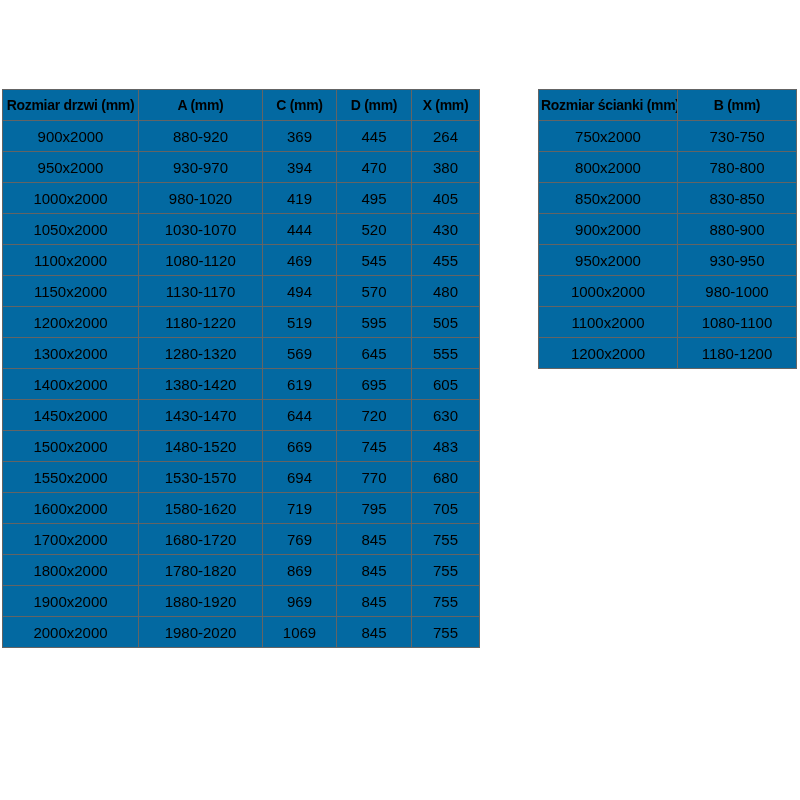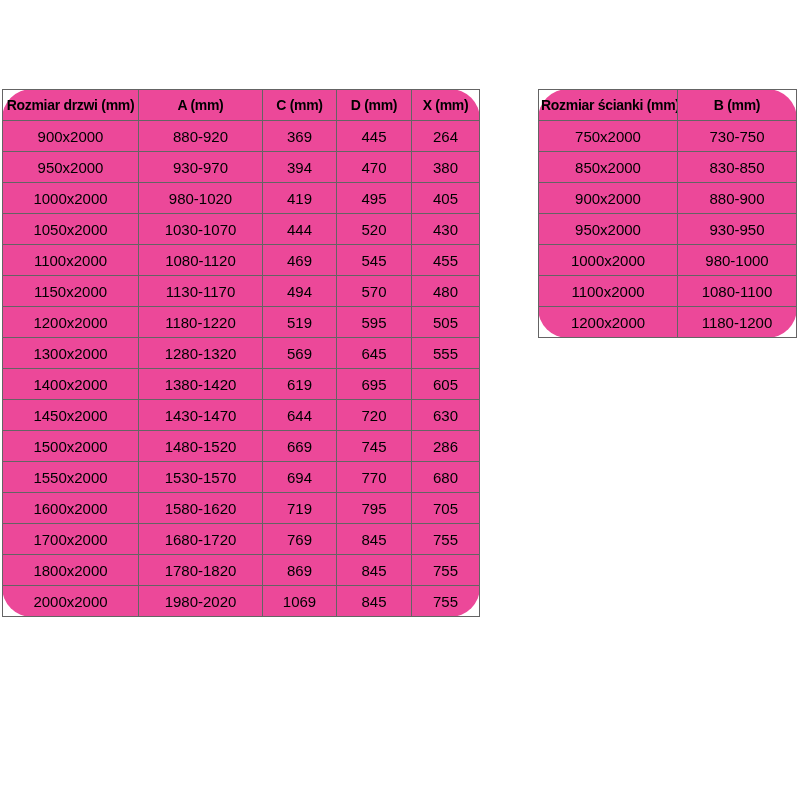--- a/index.html
+++ b/index.html
@@ -15,22 +15,21 @@
     position: relative;
     width: 800px;
     height: 800px;
     background: #ffffff;
     overflow: hidden;
   }
   table.spec {
     position: absolute;
     border-collapse: collapse;
     table-layout: fixed;
-    background: #ec4899;
-    border-radius: 30px;
+    background: #0369a1;
   }
   table.spec th, table.spec td {
     border: 1px solid #646464;
     text-align: center;
     vertical-align: middle;
     padding: 0 2px;
     height: 30px;
     overflow: hidden;
     white-space: nowrap;
   }
@@ -136,21 +135,21 @@
           <td>1430-1470</td>
           <td>644</td>
           <td>720</td>
           <td>630</td>
         </tr>
         <tr>
           <td>1500x2000</td>
           <td>1480-1520</td>
           <td>669</td>
           <td>745</td>
-          <td>286</td>
+          <td>483</td>
         </tr>
         <tr>
           <td>1550x2000</td>
           <td>1530-1570</td>
           <td>694</td>
           <td>770</td>
           <td>680</td>
         </tr>
         <tr>
           <td>1600x2000</td>
@@ -163,20 +162,27 @@
           <td>1700x2000</td>
           <td>1680-1720</td>
           <td>769</td>
           <td>845</td>
           <td>755</td>
         </tr>
         <tr>
           <td>1800x2000</td>
           <td>1780-1820</td>
           <td>869</td>
+          <td>845</td>
+          <td>755</td>
+        </tr>
+        <tr>
+          <td>1900x2000</td>
+          <td>1880-1920</td>
+          <td>969</td>
           <td>845</td>
           <td>755</td>
         </tr>
         <tr>
           <td>2000x2000</td>
           <td>1980-2020</td>
           <td>1069</td>
           <td>845</td>
           <td>755</td>
         </tr>
@@ -193,20 +199,24 @@
           <th>Rozmiar ścianki (mm)</th>
           <th>B (mm)</th>
         </tr>
       </thead>
       <tbody>
         <tr>
           <td>750x2000</td>
           <td>730-750</td>
         </tr>
         <tr>
+          <td>800x2000</td>
+          <td>780-800</td>
+        </tr>
+        <tr>
           <td>850x2000</td>
           <td>830-850</td>
         </tr>
         <tr>
           <td>900x2000</td>
           <td>880-900</td>
         </tr>
         <tr>
           <td>950x2000</td>
           <td>930-950</td>

